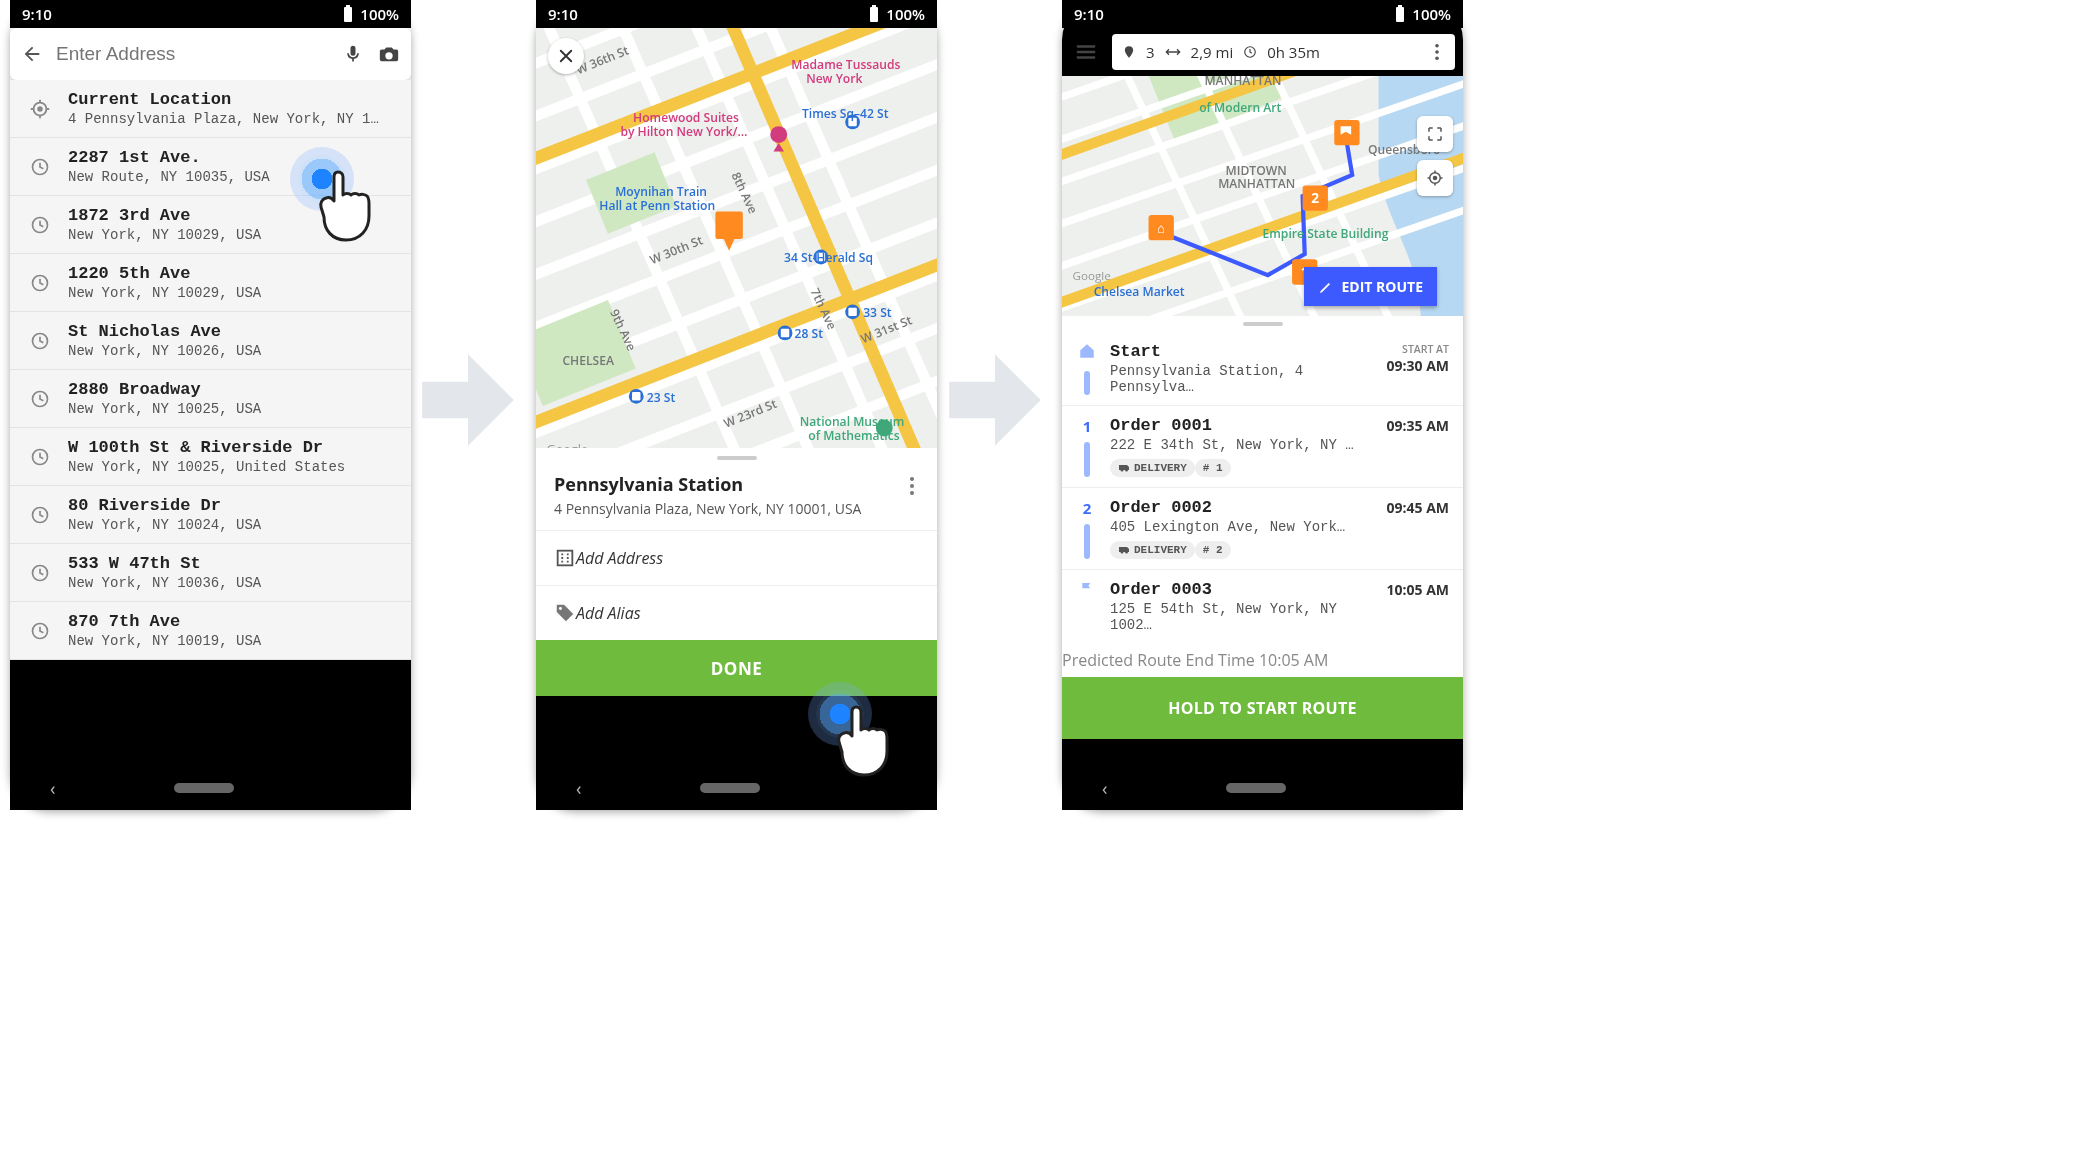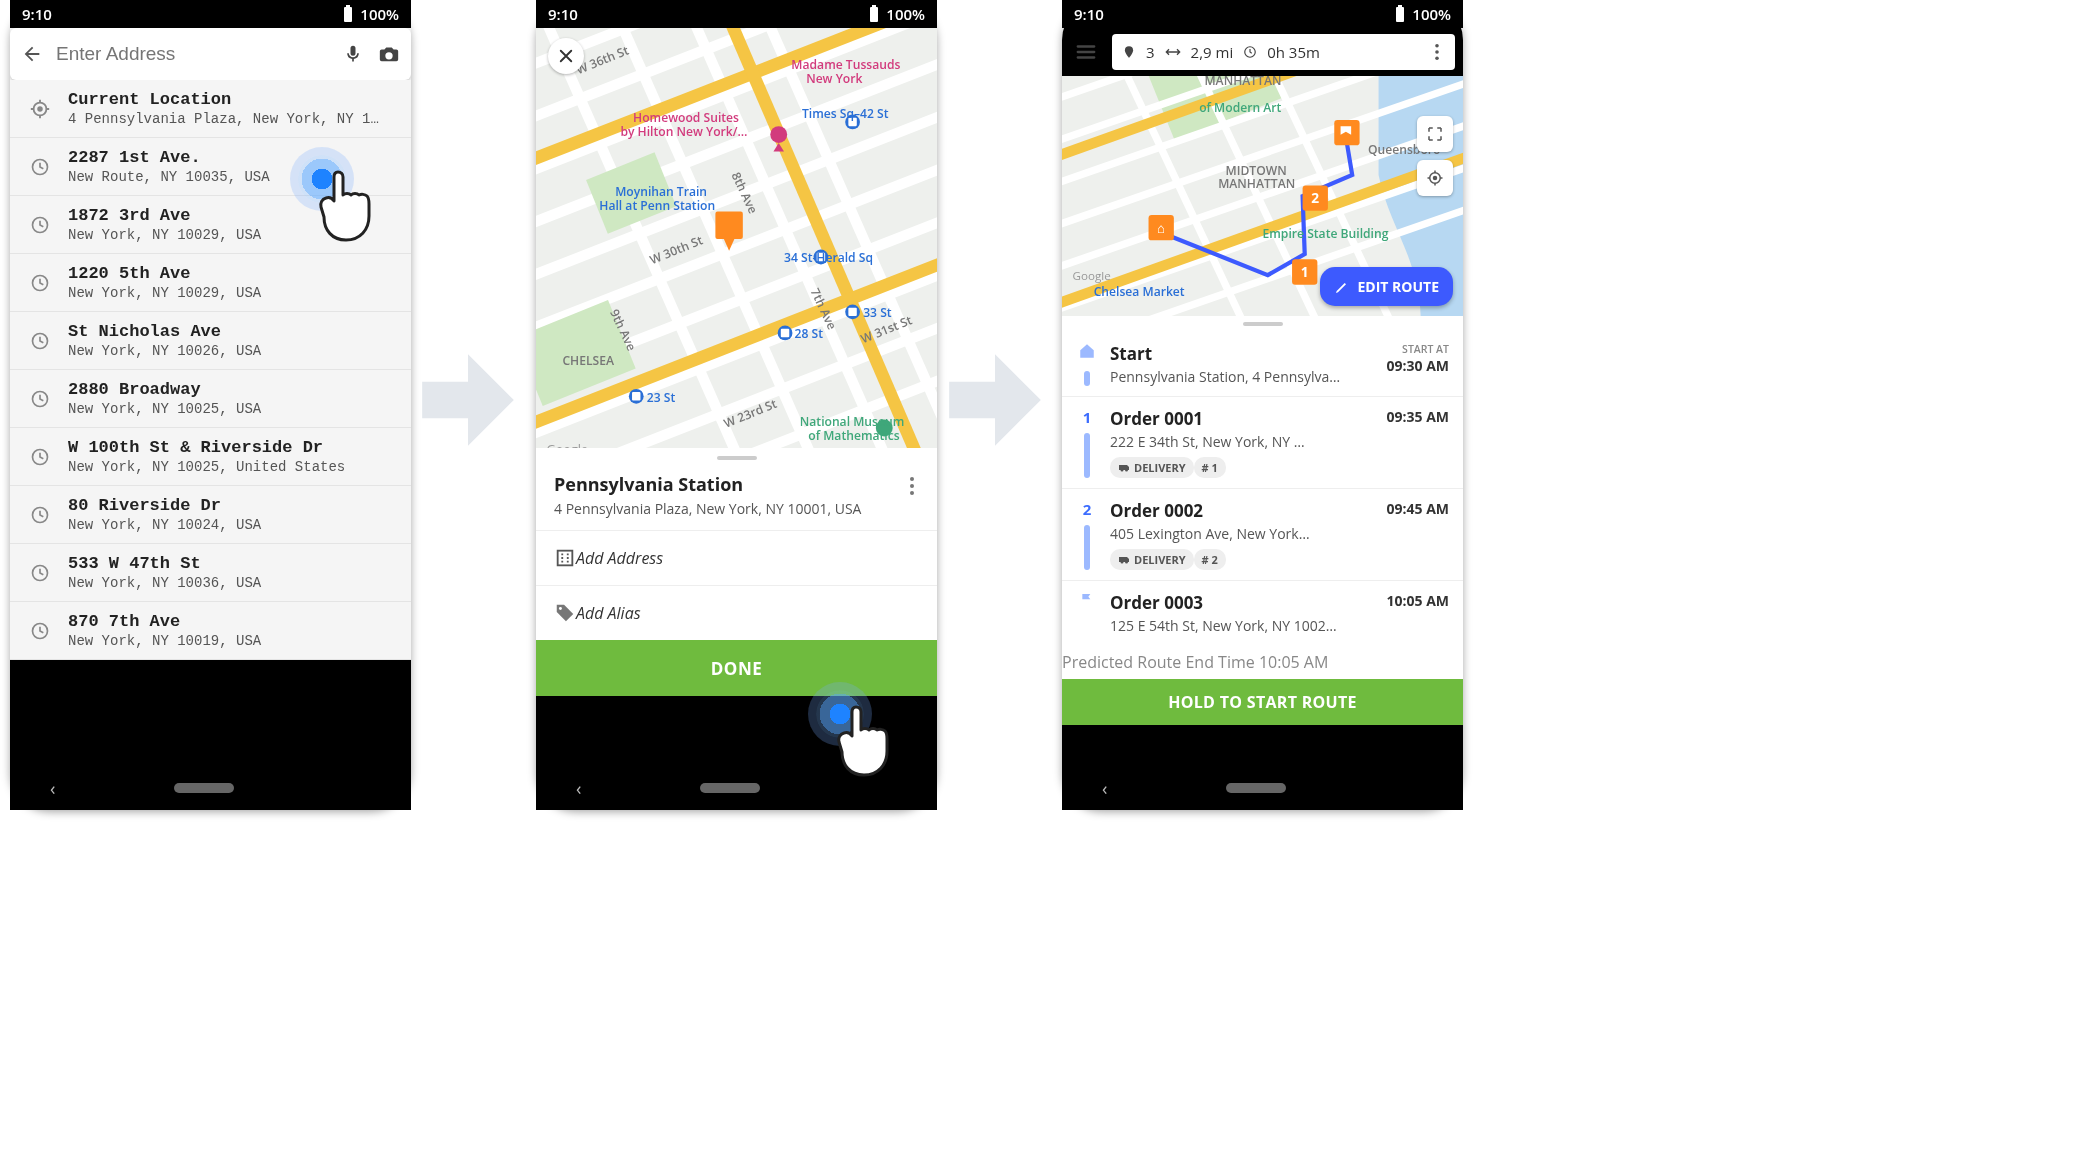--- a/index.html
+++ b/index.html
@@ -122,47 +122,47 @@
     display:flex; align-items:center; gap:10px; padding:0 10px; font-size:15px; color:#333;
   }
   .toolbar .kebab { width:16px; color:#555; }
   .mapzone3 { position:relative; height:240px; background:#eaeaea; overflow:hidden; }
   .mapzone3 svg.map { width:100%; height:100%; }
   .fab {
     position:absolute; right:10px; width:36px;height:36px;border-radius:6px;background:#fff;
     box-shadow:0 1px 3px rgba(0,0,0,.3); display:flex;align-items:center;justify-content:center;color:#555;
   }
   .editbtn {
-    position:absolute; right:10px; bottom:10px;
+    position:absolute; right:26px; bottom:10px;
     background:#3d5afe; color:#fff; font-weight:700; font-size:14px;
-    padding:10px 14px; border-radius:15px; display:flex;align-items:center; gap:8px;
+    padding:10px 14px; border-radius:0; display:flex;align-items:center; gap:8px;
     box-shadow:0 2px 4px rgba(0,0,0,.3);
   }
   .routelist { flex:1; overflow:hidden; background:#fff; }
   .grab3 { width:40px;height:4px;background:#ccc;border-radius:2px; margin:6px auto; }
   .stop {
     display:flex; padding:10px 14px; border-bottom:1px solid #eee; gap:12px;
   }
   .seqcol { width:22px; display:flex; flex-direction:column; align-items:center; }
   .seqnum { color:#3d6dfe; font-weight:700; font-size:15px; }
   .seqbar { flex:1; width:6px; background:#9cb9ff; border-radius:3px; margin-top:6px; }
   .seqicon { color:#9cb9ff; }
-  .stoptxt { flex:1; }
+  .stoptxt { flex:1;font-family:Liberation Mono, monospace; }
   .stoptxt .st1 { font-weight:700; font-size:17px; color:#222; }
   .stoptxt .st2 { font-size:14px; color:#555; margin-top:2px; }
   .badges { margin-top:6px; display:flex; }
   .badge {
     background:#eee; color:#555; font-size:11px; font-weight:700;
     padding:3px 8px; border-radius:10px; display:inline-flex; align-items:center; gap:4px;
   }
   .stoptime { font-size:14px; font-weight:700; color:#333; text-align:right; white-space:nowrap; }
   .stoptime .lbl { display:block; font-size:10.5px; color:#888; font-weight:600; }
   .predicted { text-align:left; font-size:16px; color:#888; padding:6px 0; }
   .startbar {
-    height:46px; background:#6fbb3e; color:#fff; font-weight:700; font-size:16px;
+    height:62px; background:#6fbb3e; color:#fff; font-weight:700; font-size:16px;
     display:flex; align-items:center; justify-content:center; letter-spacing:.3px;
   }
 
   
   .poi { font-size:11.5px; font-weight:600; }
   .poi.pink { fill:#d23b7d; }
   .poi.blue { fill:#2a6fd6; }
   .poi.gray { fill:#777; }
 </style>
 </head>

